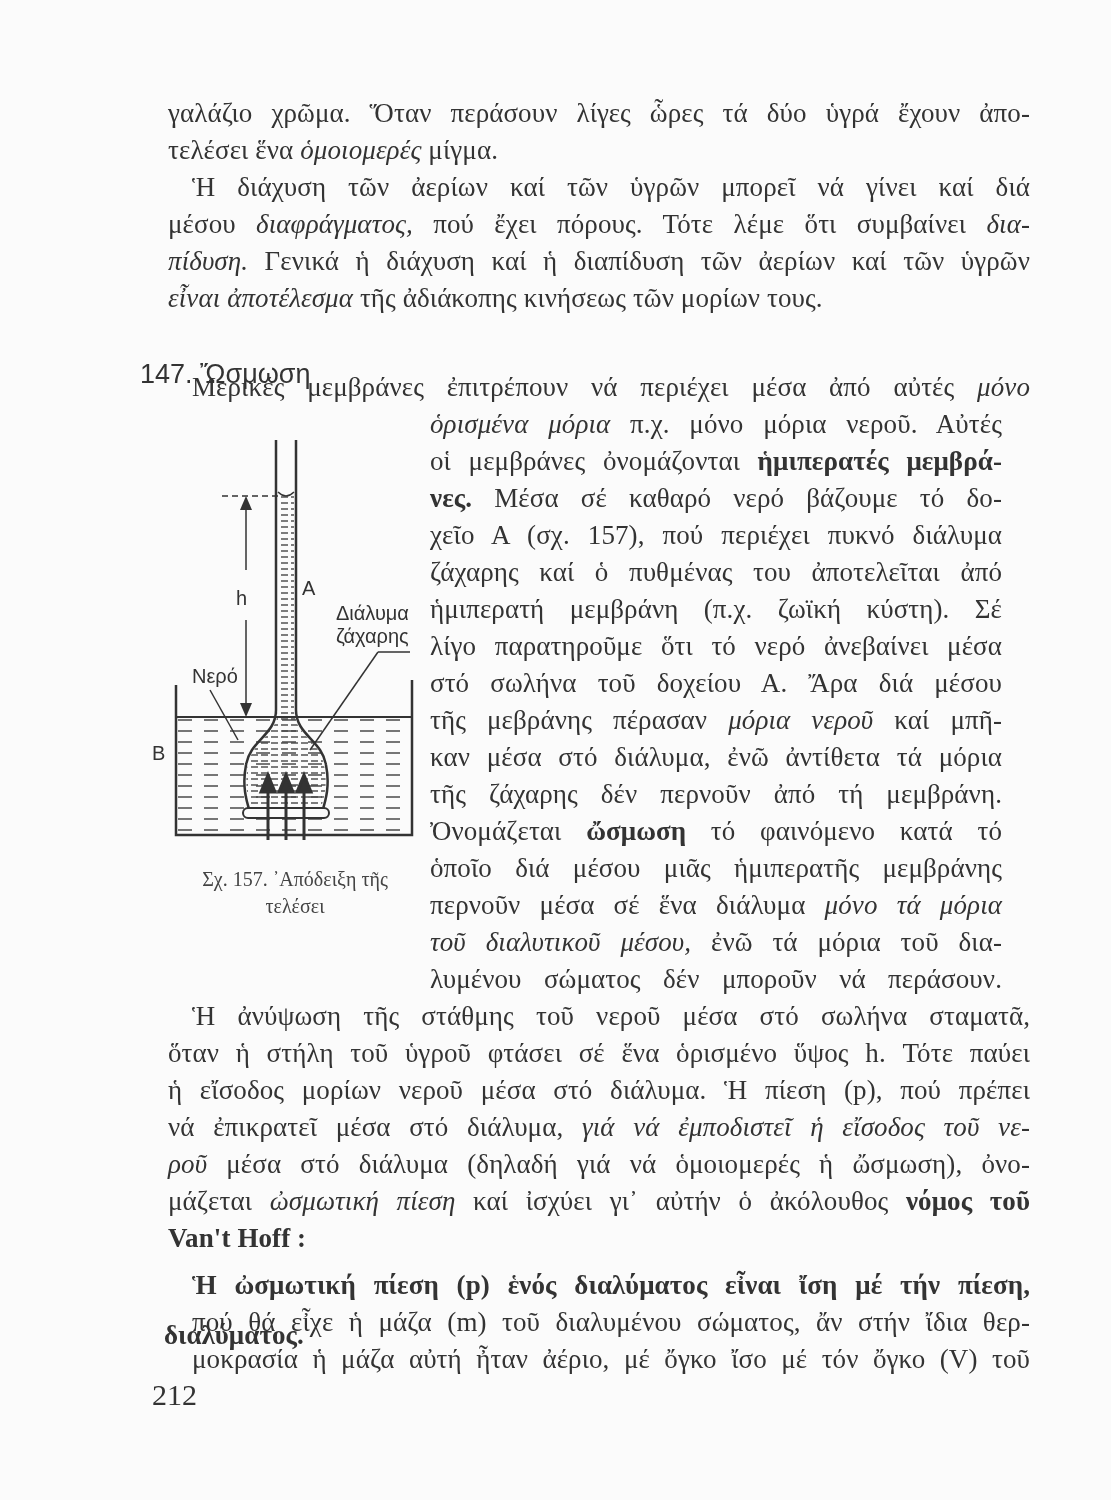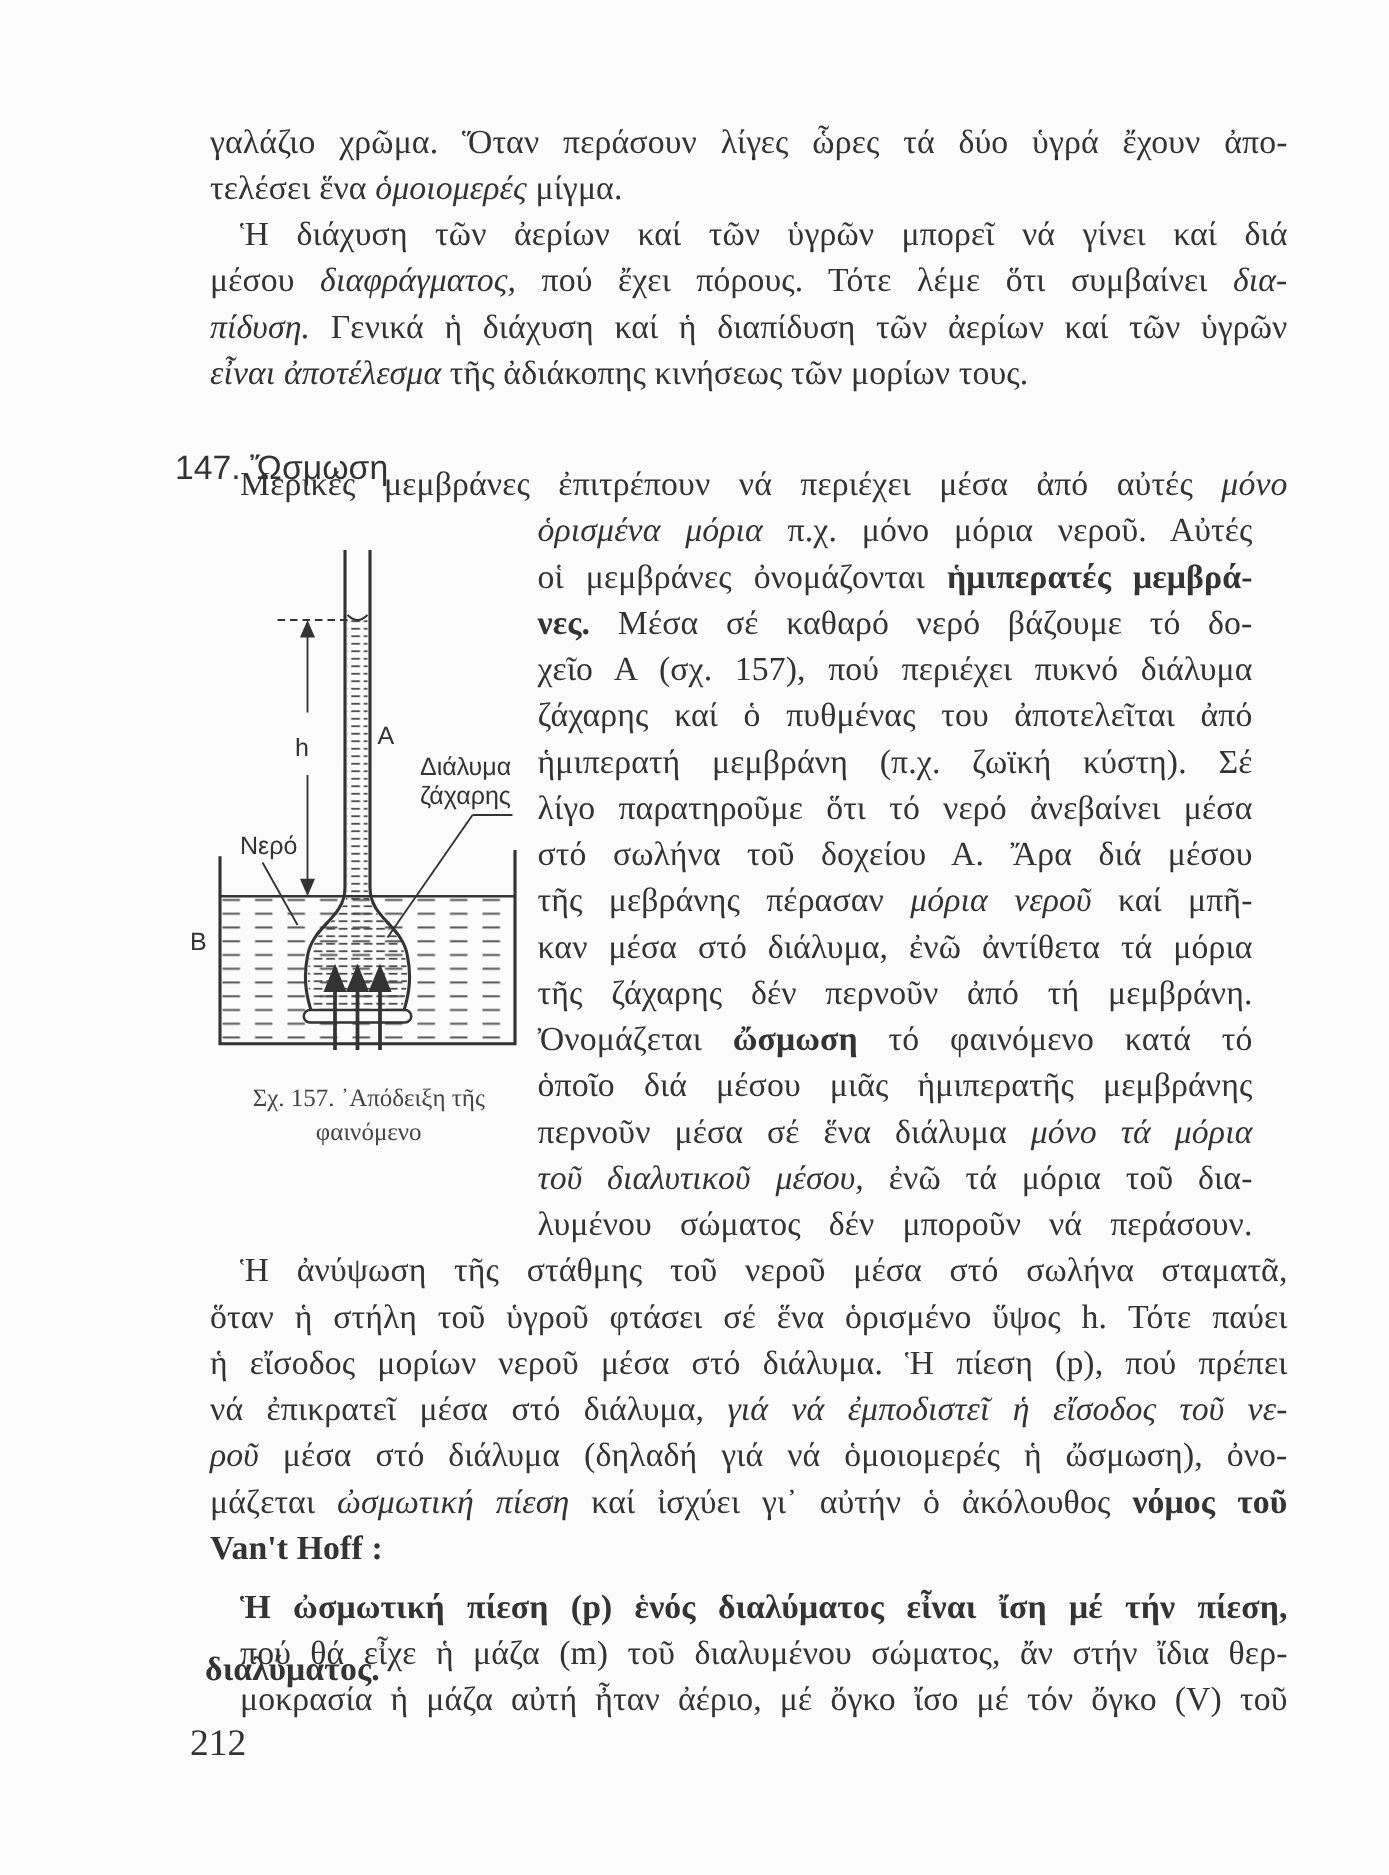--- a/index.html
+++ b/index.html
@@ -96,21 +96,21 @@
 
   <text class="figlabel" x="86" y="165">h</text>
   <text class="figlabel" x="152" y="155">A</text>
   <text class="figlabel" x="186" y="180">Διάλυμα</text>
   <text class="figlabel" x="186" y="203">ζάχαρης</text>
   <text class="figlabel" x="42" y="243">Νερό</text>
   <text class="figlabel" x="2" y="320">B</text>
 </svg>
 
 <div class="caption" style="top:868px">Σχ. 157. ᾿Απόδειξη τῆς</div>
-<div class="caption" style="top:895px">φαινόμενο</div>
+<div class="caption" style="top:895px">τελέσει</div>
 
 <div class="line full" style="top:999px; padding-left:24px; width:838px">Ἡ ἀνύψωση τῆς στάθμης τοῦ νεροῦ μέσα στό σωλήνα σταματᾶ,</div>
 <div class="line full" style="top:1036px">ὅταν ἡ στήλη τοῦ ὑγροῦ φτάσει σέ ἕνα ὁρισμένο ὕψος h. Τότε παύει</div>
 <div class="line full" style="top:1073px">ἡ εἴσοδος μορίων νεροῦ μέσα στό διάλυμα. Ἡ πίεση (p), πού πρέπει</div>
 <div class="line full" style="top:1110px"><span>νά ἐπικρατεῖ μέσα στό διάλυμα, </span><i>γιά νά ἐμποδιστεῖ ἡ εἴσοδος τοῦ νε-</i></div>
 <div class="line full" style="top:1147px"><i>ροῦ</i><span> μέσα στό διάλυμα (δηλαδή γιά νά ὁμοιομερές ἡ ὤσμωση), ὀνο-</span></div>
 <div class="line full" style="top:1184px"><span>μάζεται </span><i>ὠσμωτική πίεση</i><span> καί ἰσχύει γι᾽ αὐτήν ὁ ἀκόλουθος </span><b>νόμος τοῦ</b></div>
 <div class="line full last" style="top:1221px"><b>Van't Hoff :</b></div>
 
 <div class="line full" style="top:1268px; padding-left:24px; width:838px; font-weight:bold">Ἡ ὠσμωτική πίεση (p) ἑνός διαλύματος εἶναι ἴση μέ τήν πίεση,</div>

